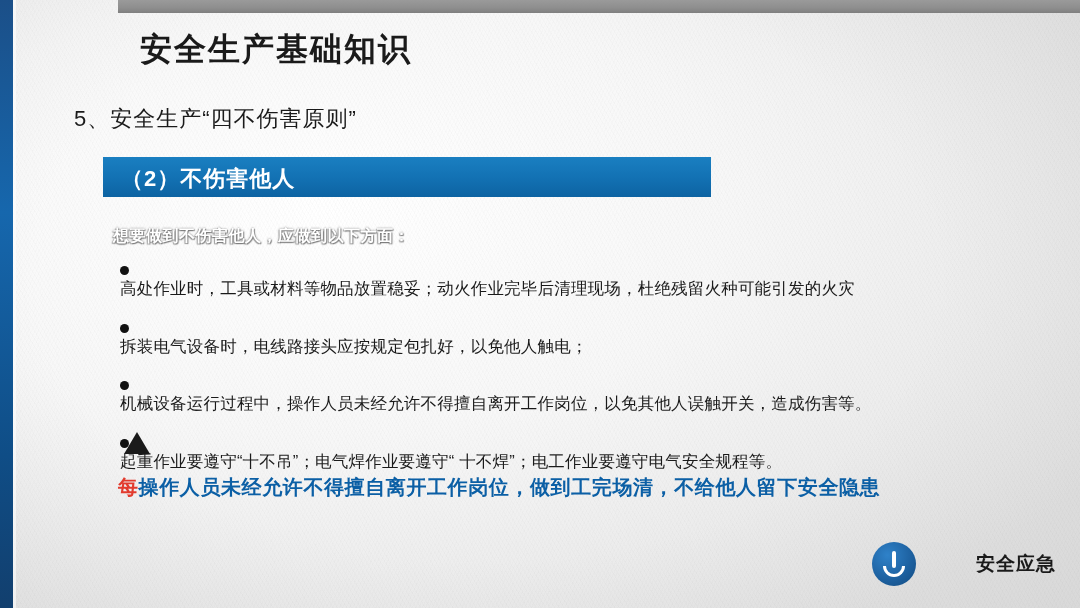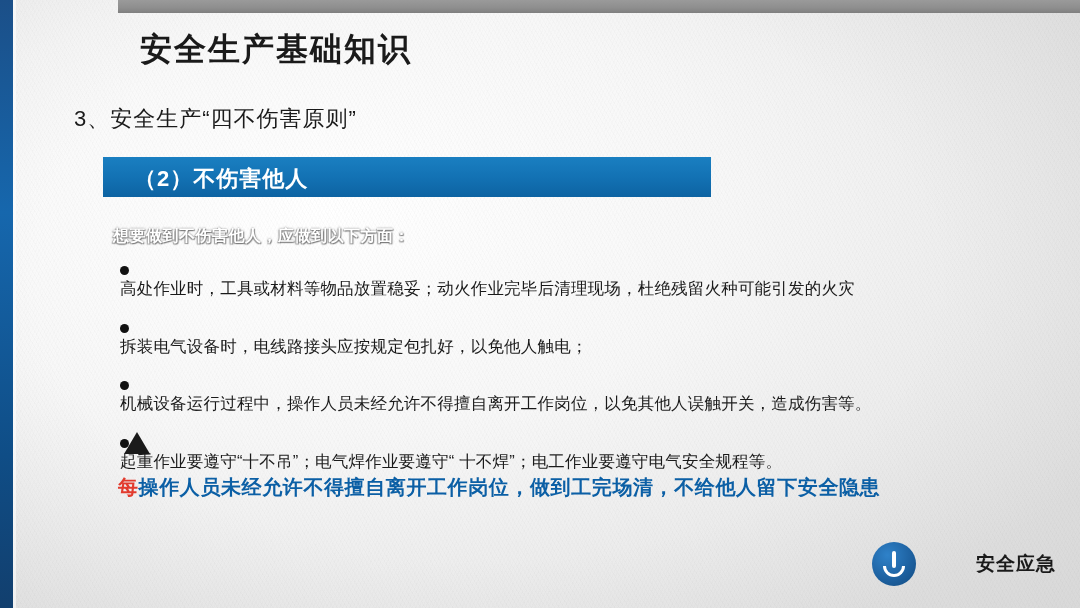--- a/index.html
+++ b/index.html
@@ -98,21 +98,20 @@
   }
   .blue-bar-text {
     position: absolute;
     left: 18px;
     top: 7px;
     font-size: 22px;
     font-weight: bold;
     color: #ffffff;
     letter-spacing: 1px;
     white-space: nowrap;
-    margin-left: 13px;
   }
 
   
   .lead-in {
     position: absolute;
     left: 113px;
     top: 226px;
     font-size: 16px;
     font-weight: bold;
     color: #ffffff;
@@ -234,21 +233,21 @@
 <div class="slide">
   <div class="texture"></div>
   <div class="vignette"></div>
 
   <div class="left-band"></div>
   <div class="left-band-inner"></div>
   <div class="top-bar"></div>
 
   <div class="title">安全生产基础知识</div>
 
-  <div class="section-line">3、安全生产“四不伤害原则”</div>
+  <div class="section-line">5、安全生产“四不伤害原则”</div>
 
   <div class="blue-bar">
     <div class="blue-bar-text">（2）不伤害他人</div>
   </div>
 
   <div class="lead-in">想要做到不伤害他人，应做到以下方面：</div>
 
   <div class="bullets">
     <div class="bullet-row">
       <span class="bullet-dot"></span>

